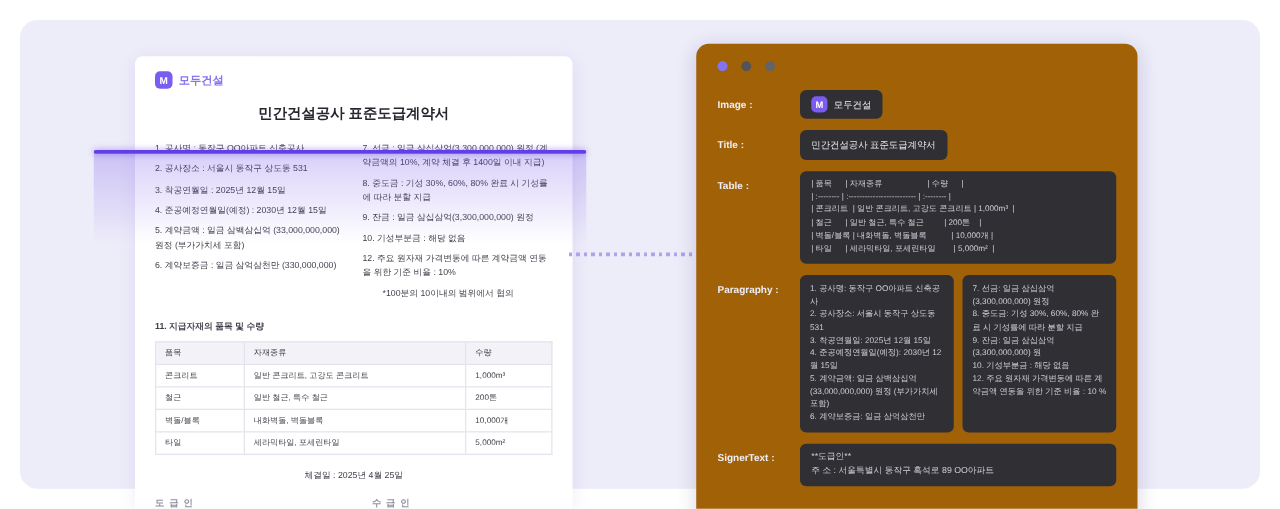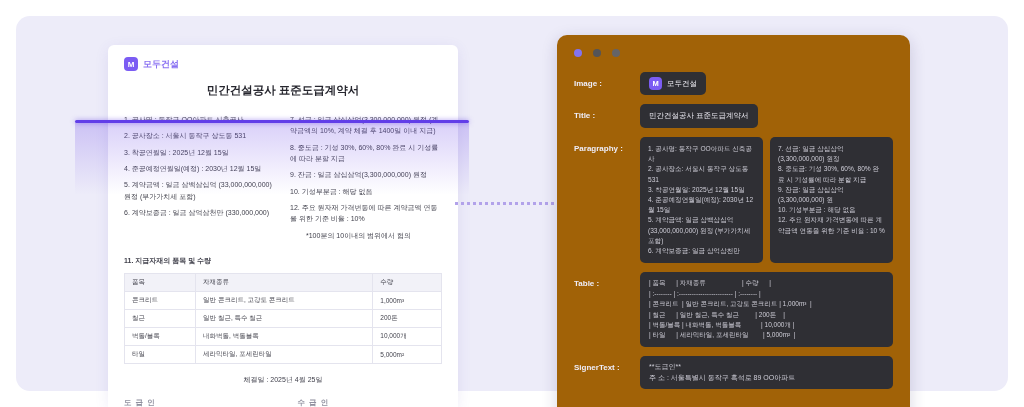--- a/index.html
+++ b/index.html
@@ -23,21 +23,21 @@
   .doc-cols { display:flex; gap:14px; margin-top:16px; }
   .doc-col { width:50%; }
   .doc-item { font-size:7px; color:#3f3f4a; line-height:1.62; margin-bottom:5px; }
   .doc-col-right .doc-item:last-child { padding-left:16px; }
   .doc-materials { font-size:7px; color:#3f3f4a; font-weight:bold; margin-top:10px; }
   .doc-table { width:100%; border-collapse:collapse; margin-top:7px; }
   .doc-table th, .doc-table td { border:1px solid #e4e4ee; font-size:6.5px; color:#44444e;
     text-align:left; padding:4px 7px; font-weight:normal; }
   .doc-table th { background:#f2f2f8; color:#3a3a44; }
   .doc-date { text-align:center; font-size:7px; color:#3f3f4a; margin-top:11px; }
-  .doc-signers { display:flex; gap:29px; margin-top:13px; }
+  .doc-signers { display:flex; gap:29px; margin-top:13px;font-family:Liberation Serif, serif; }
   .signer { width:50%; }
   .signer-role { font-size:7.5px; font-weight:bold; color:#90909f; letter-spacing:1px; }
 
   
   .scan-band { position:absolute; left:75px; top:123px; width:394px; height:72px;
     background:linear-gradient(to bottom, rgba(111,76,232,0.26), rgba(111,76,232,0)); }
   .scan-line { position:absolute; left:75px; top:120px; width:394px; height:3px;
     background:#613ee8; border-radius:2px; box-shadow:0 0 5px rgba(97,62,232,0.55); }
 
   
@@ -179,20 +179,35 @@
     </div>
 
     <div class="field">
       <div class="flabel">Title :</div>
       <div class="fvalue">
         <div class="chip title-chip fit">민간건설공사 표준도급계약서</div>
       </div>
     </div>
 
     <div class="field">
+      <div class="flabel">Table :</div>
+      <div class="fvalue">
+        <div class="chip">
+
+        <div class="mono-line">| 품목      | 자재종류                    | 수량      |</div>
+            <div class="mono-line">| :-------- | :------------------------- | :-------- |</div>
+            <div class="mono-line">| 콘크리트  | 일반 콘크리트, 고강도 콘크리트 | 1,000m³  |</div>
+            <div class="mono-line">| 철근      | 일반 철근, 특수 철근         | 200톤    |</div>
+            <div class="mono-line">| 벽돌/블록 | 내화벽돌, 벽돌블록           | 10,000개 |</div>
+            <div class="mono-line">| 타일      | 세라믹타일, 포세린타일        | 5,000m²  |</div>
+          </div>
+      </div>
+    </div>
+
+    <div class="field">
       <div class="flabel">Paragraphy :</div>
       <div class="fvalue para-cols">
         <div class="chip para-box">
 
         <div class="para-line">1. 공사명: 동작구 OO아파트 신축공사</div>
             <div class="para-line">2. 공사장소: 서울시 동작구 상도동 531</div>
             <div class="para-line">3. 착공연월일: 2025년 12월 15일</div>
             <div class="para-line">4. 준공예정연월일(예정): 2030년 12월 15일</div>
             <div class="para-line">5. 계약금액: 일금 삼백삼십억 (33,000,000,000) 원정 (부가가치세 포함)</div>
             <div class="para-line">6. 계약보증금: 일금 삼억삼천만</div>
@@ -201,35 +216,20 @@
 
         <div class="para-line">7. 선금: 일금 삼십삼억 (3,300,000,000) 원정</div>
             <div class="para-line">8. 중도금: 기성 30%, 60%, 80% 완료 시 기성률에 따라 분할 지급</div>
             <div class="para-line">9. 잔금: 일금 삼십삼억 (3,300,000,000) 원</div>
             <div class="para-line">10. 기성부분금 : 해당 없음</div>
             <div class="para-line">12. 주요 원자재 가격변동에 따른 계약금액 연동을 위한 기준 비율 : 10 %</div>
           </div>
       </div>
     </div>
 
-    <div class="field">
-      <div class="flabel">Table :</div>
-      <div class="fvalue">
-        <div class="chip">
-
-        <div class="mono-line">| 품목      | 자재종류                    | 수량      |</div>
-            <div class="mono-line">| :-------- | :------------------------- | :-------- |</div>
-            <div class="mono-line">| 콘크리트  | 일반 콘크리트, 고강도 콘크리트 | 1,000m³  |</div>
-            <div class="mono-line">| 철근      | 일반 철근, 특수 철근         | 200톤    |</div>
-            <div class="mono-line">| 벽돌/블록 | 내화벽돌, 벽돌블록           | 10,000개 |</div>
-            <div class="mono-line">| 타일      | 세라믹타일, 포세린타일        | 5,000m²  |</div>
-          </div>
-      </div>
-    </div>
-
 
     <div class="field">
       <div class="flabel">SignerText :</div>
       <div class="fvalue">
         <div class="chip signer-chip">
 
         <div class="para-line">**도급인**</div>
             <div class="para-line">주 소 : 서울특별시 동작구 흑석로 89 OO아파트</div>
           </div>
       </div>

